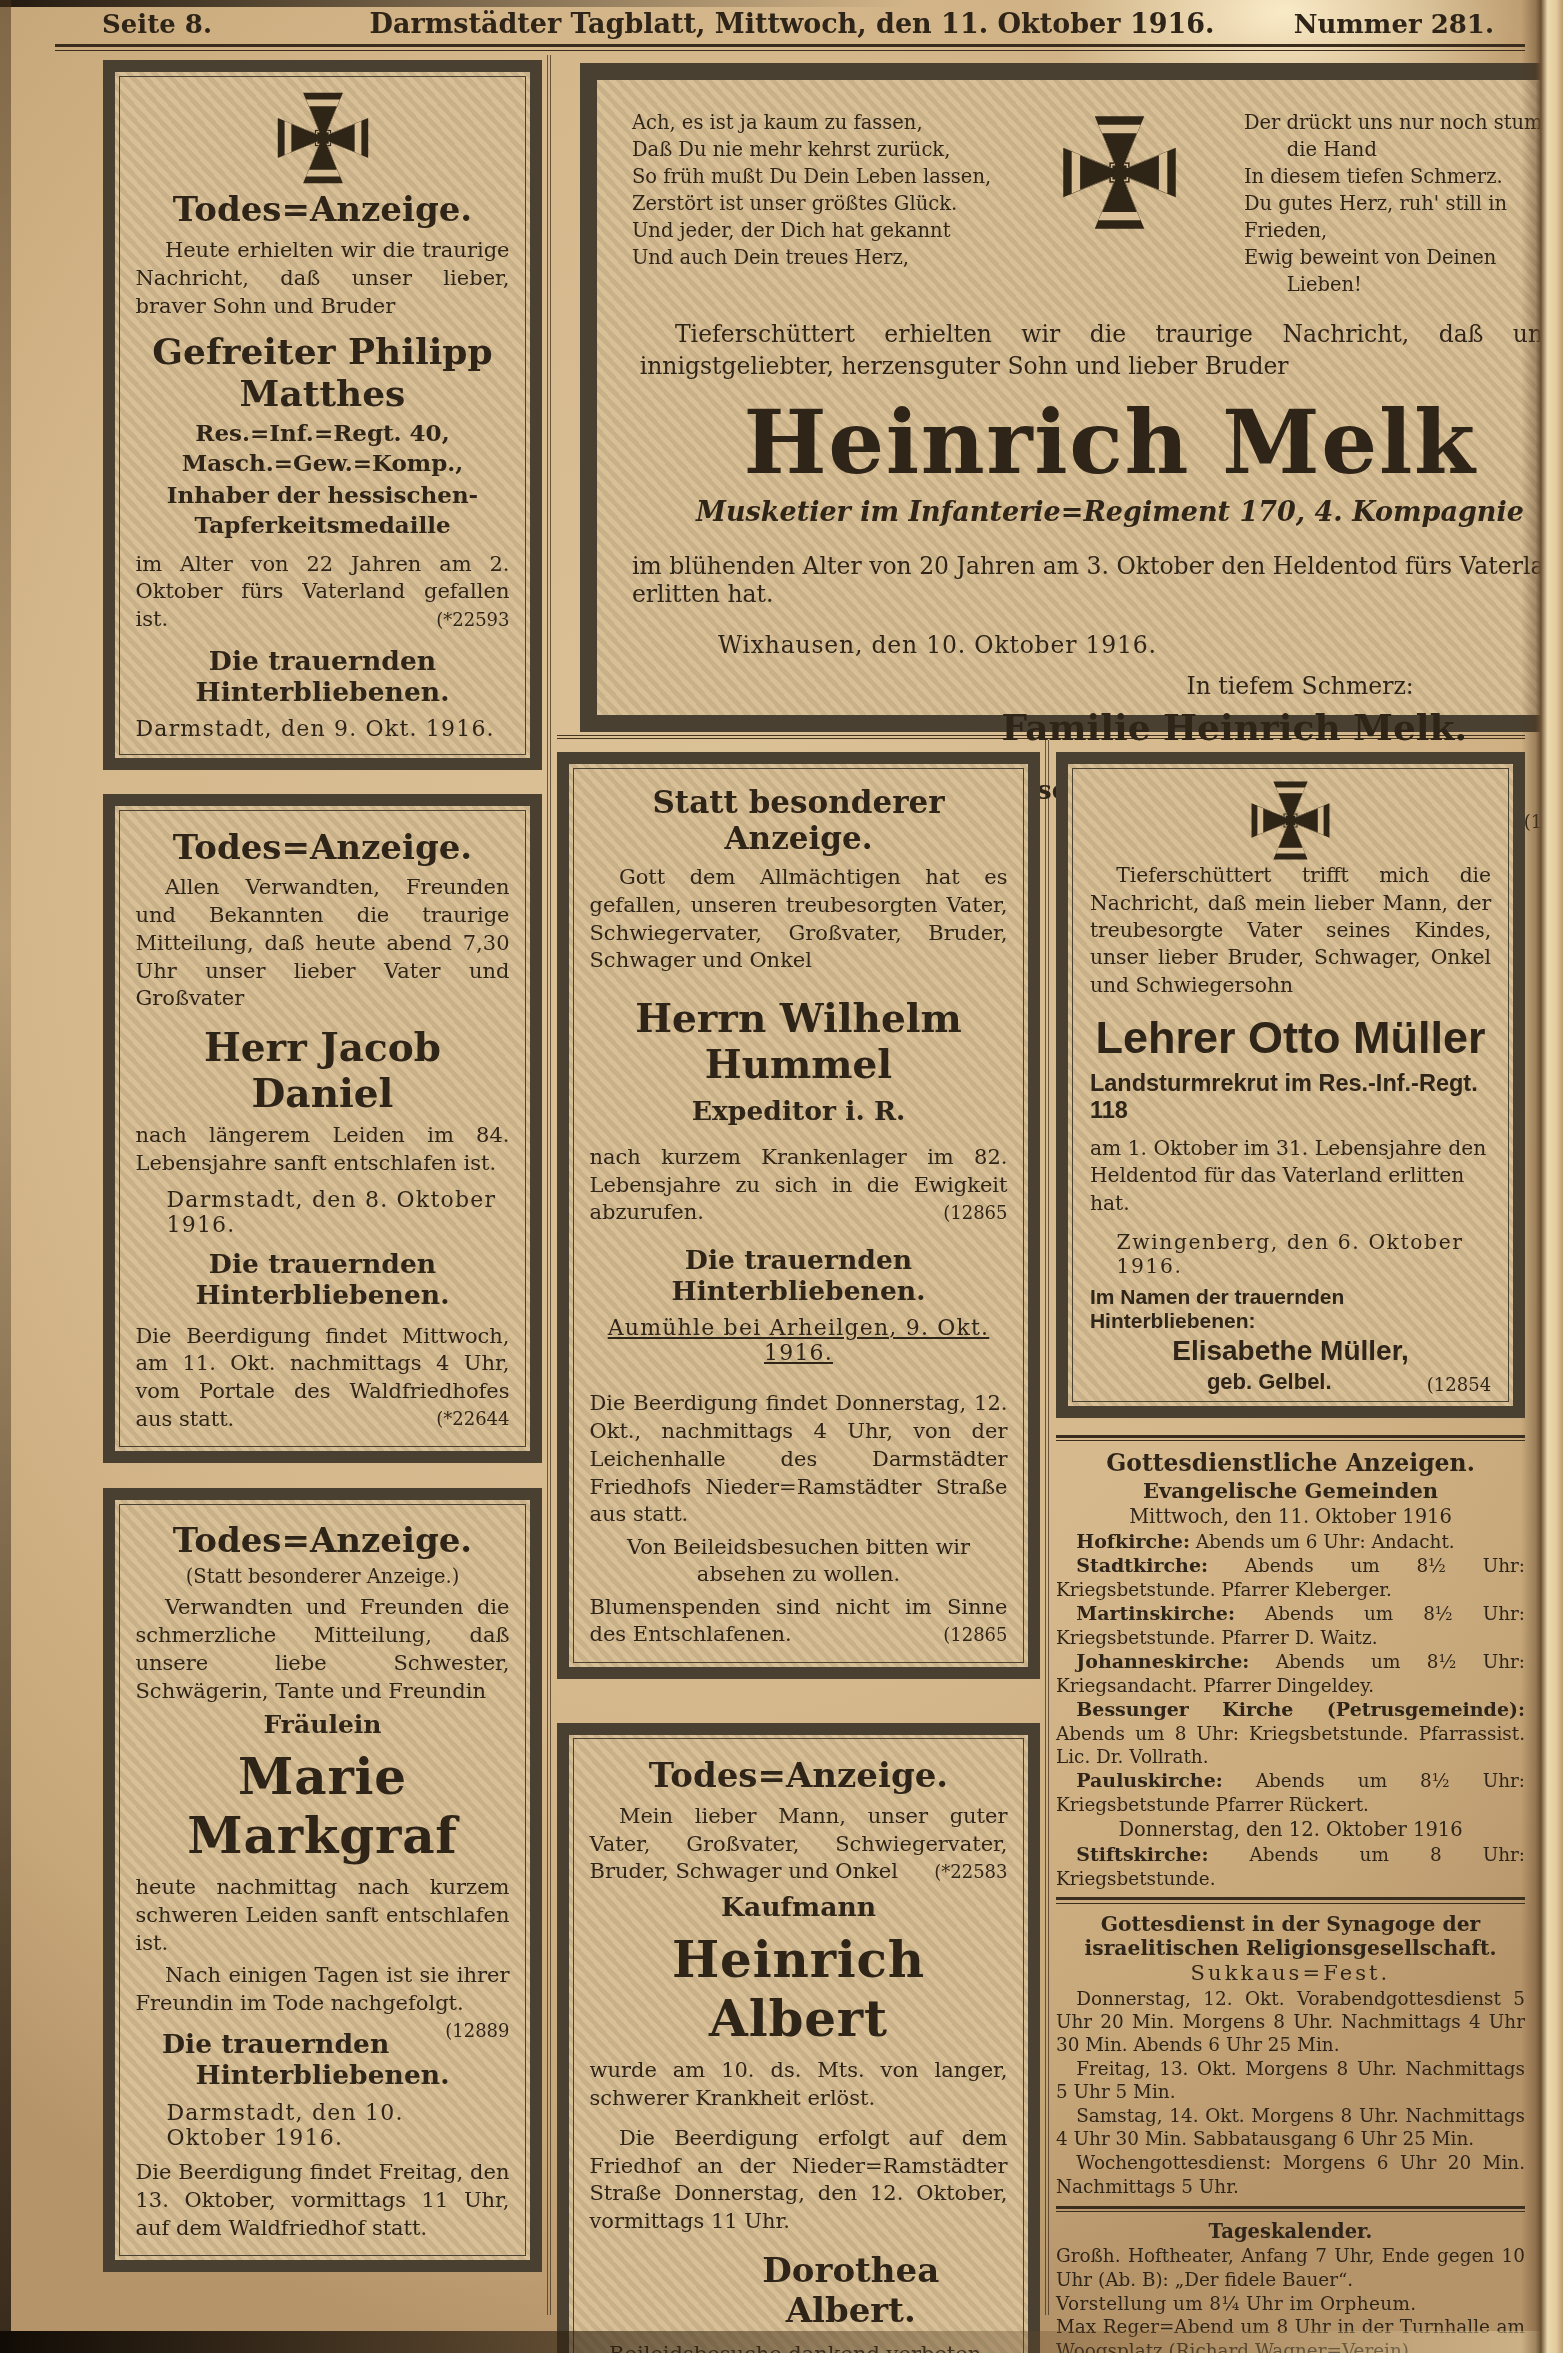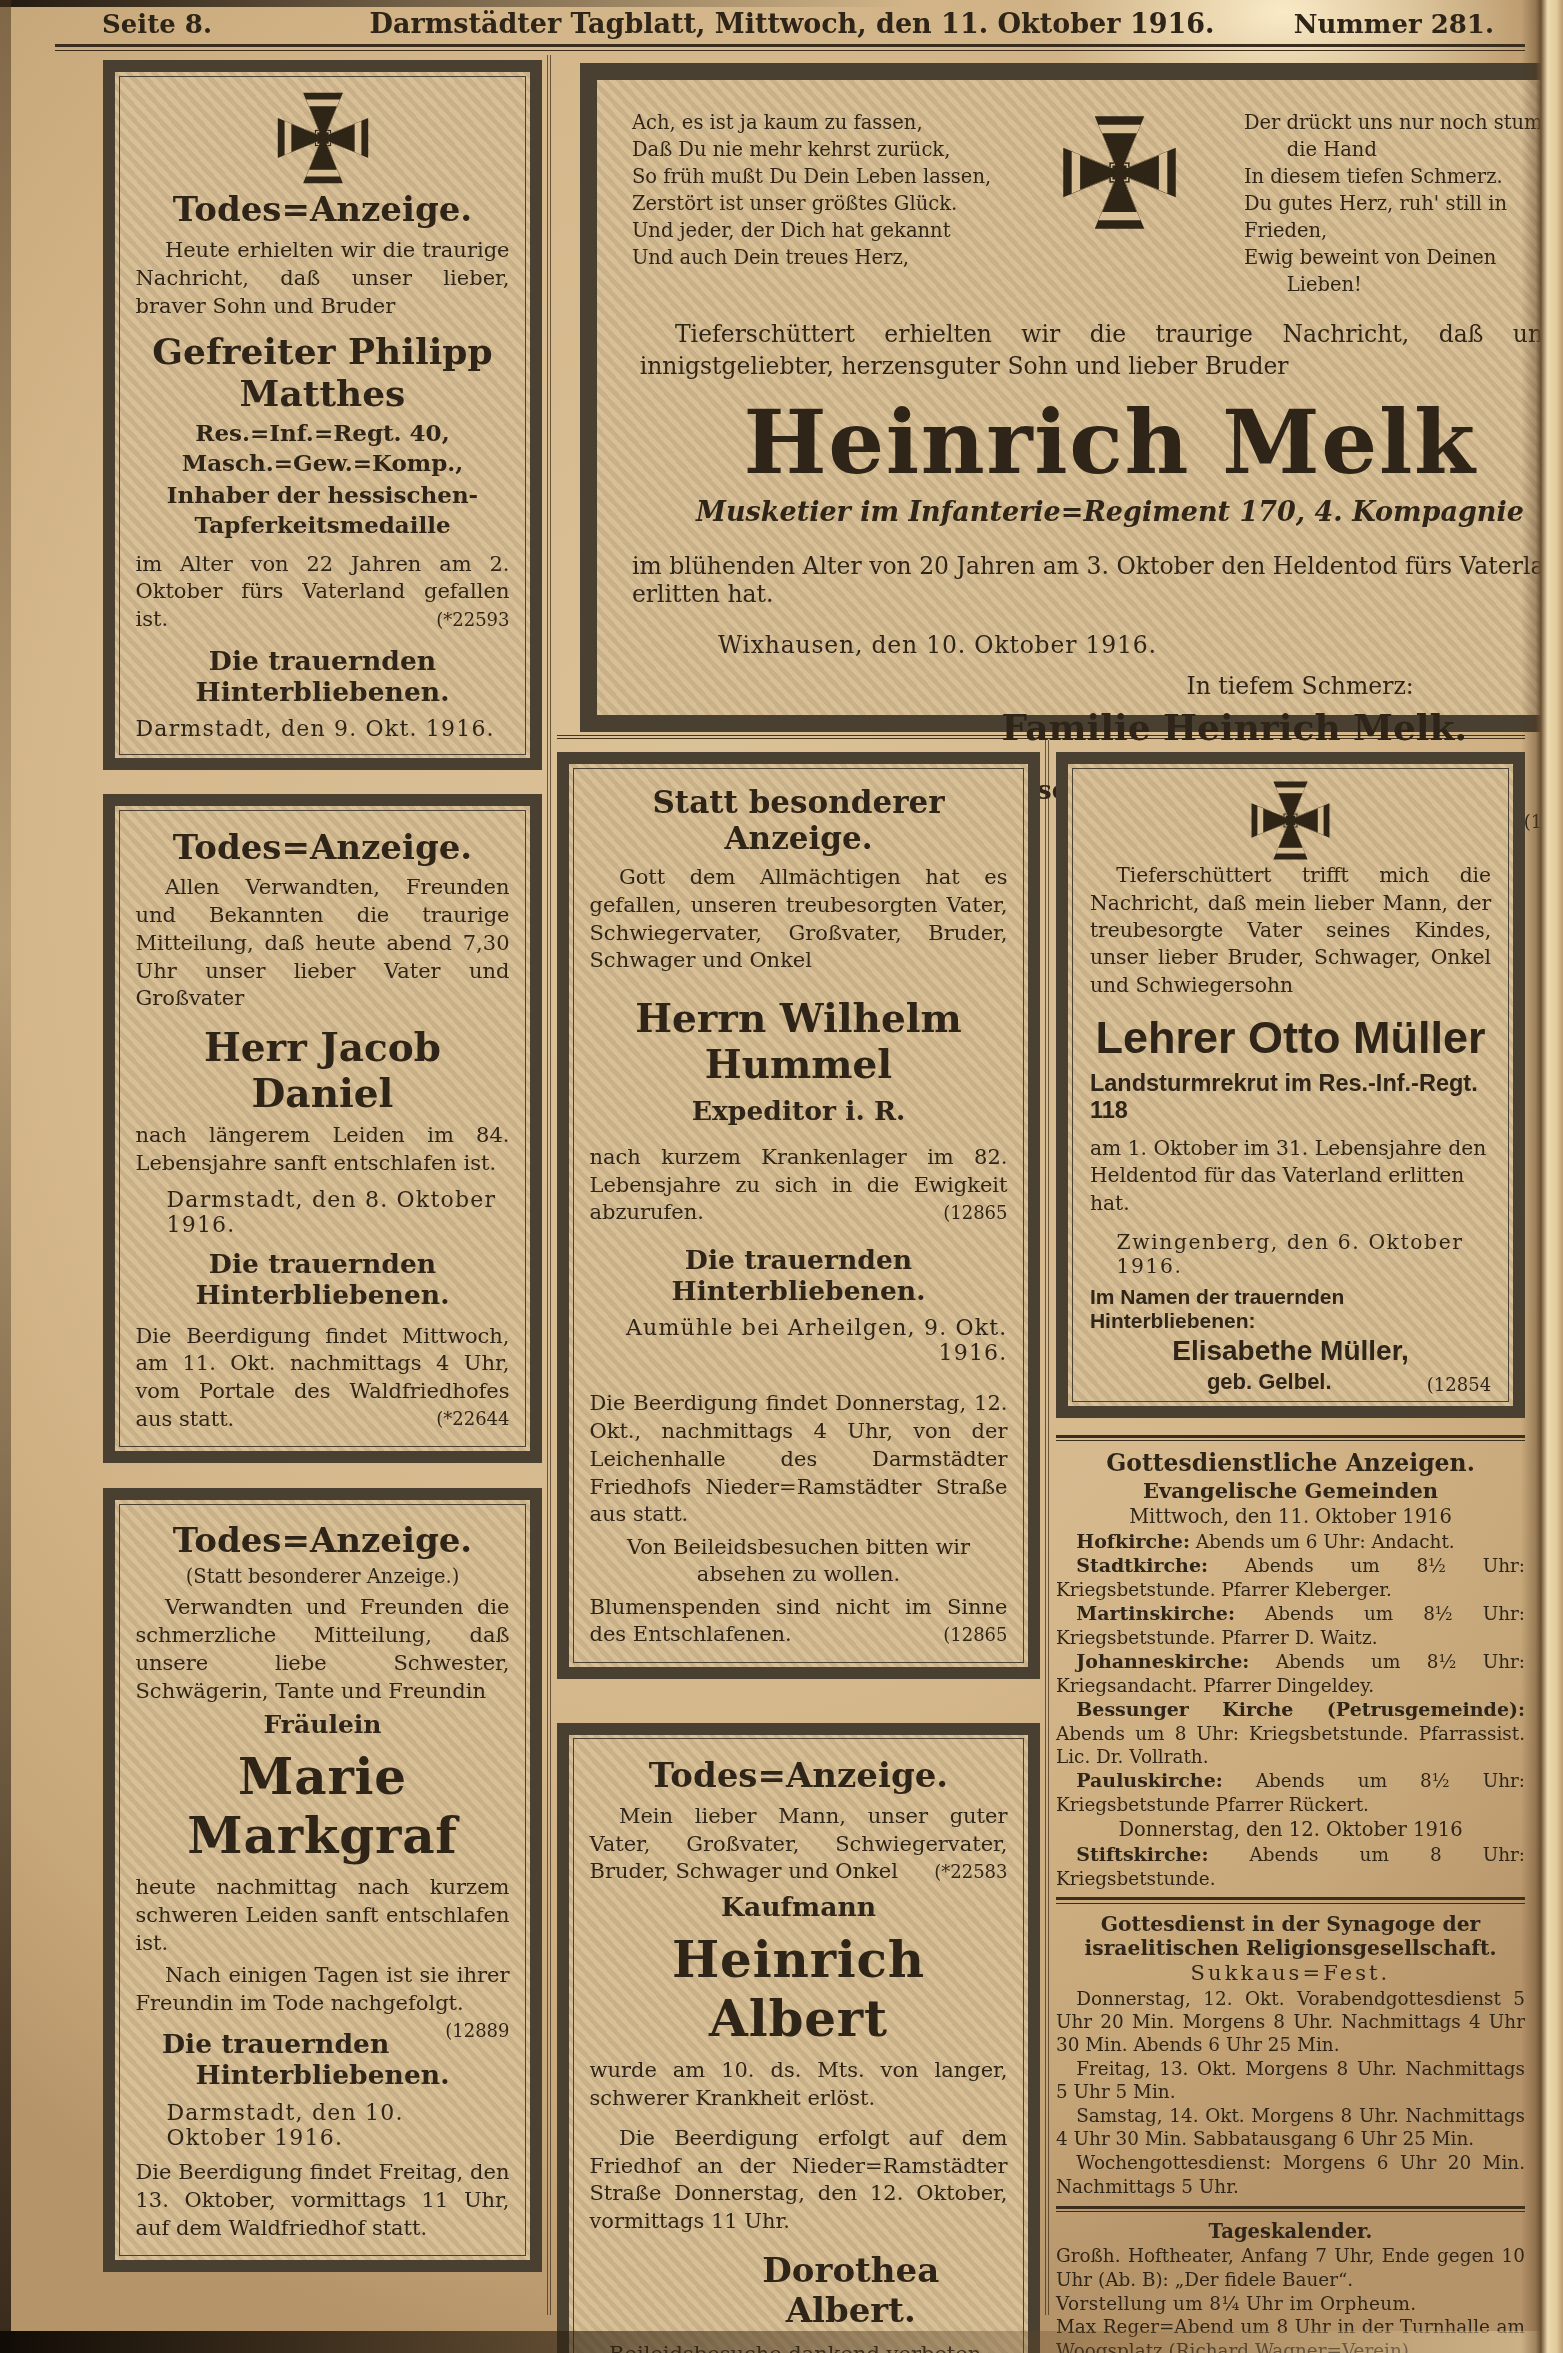--- a/index.html
+++ b/index.html
@@ -204,21 +204,21 @@
   <div class="midcol">
 
     <div class="notice" style="margin-top:7.8px;">
       <div class="inner">
         <div class="tz-title" style="font-size:31px;">Statt besonderer Anzeige.</div>
         <div class="tz-body ind">Gott dem Allmächtigen hat es gefallen, unseren treubesorgten Vater, Schwiegervater, Großvater, Bruder, Schwager und Onkel</div>
         <div class="tz-name nm52" style="margin-top:20.3px;text-align:center;">Herrn Wilhelm Hummel</div>
         <div class="tz-rank" style="font-size:26.6px;margin-bottom:15.6px;">Expeditor i. R.</div>
         <div class="tz-body"><span>nach kurzem Krankenlager im 82. Lebensjahre zu sich in die Ewigkeit abzurufen.</span> <span class="ref" style="float:right">(12865</span></div>
         <div class="mourners" style="margin-top:17px;">Die trauernden Hinterbliebenen.</div>
-        <div class="place" style="text-align:right;">Aumühle bei Arheilgen, 9. Okt. 1916.</div>
+        <div class="place" style="text-align:center;text-decoration:underline;">Aumühle bei Arheilgen, 9. Okt. 1916.</div>
         <div class="tz-body" style="margin-top:25px;">Die Beerdigung findet Donnerstag, 12. Okt., nachmittags 4 Uhr, von der Leichenhalle des Darmstädter Friedhofs Nieder=Ramstädter Straße aus statt.</div>
         <div class="tz-body center">Von Beileidsbesuchen bitten wir absehen zu wollen.</div>
         <div class="tz-body"><span>Blumenspenden sind nicht im Sinne des Entschlafenen.</span> <span class="ref" style="float:right">(12865</span></div>
       </div>
     </div>
 
     <div class="notice" style="margin-top:44px;">
       <div class="inner">
         <div class="tz-title">Todes=Anzeige.</div>
         <div class="tz-body ind"><span>Mein lieber Mann, unser guter Vater, Großvater, Schwiegervater, Bruder, Schwager und Onkel</span> <span class="ref" style="float:right">(*22583</span></div>

